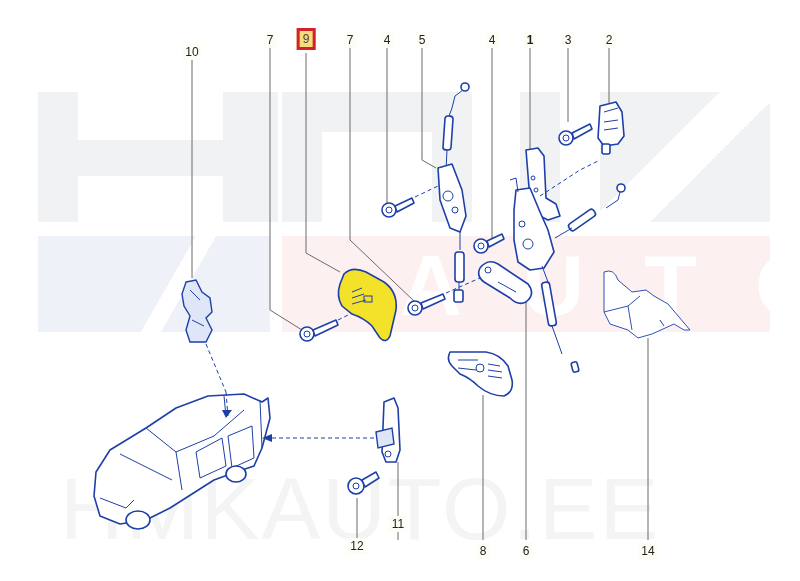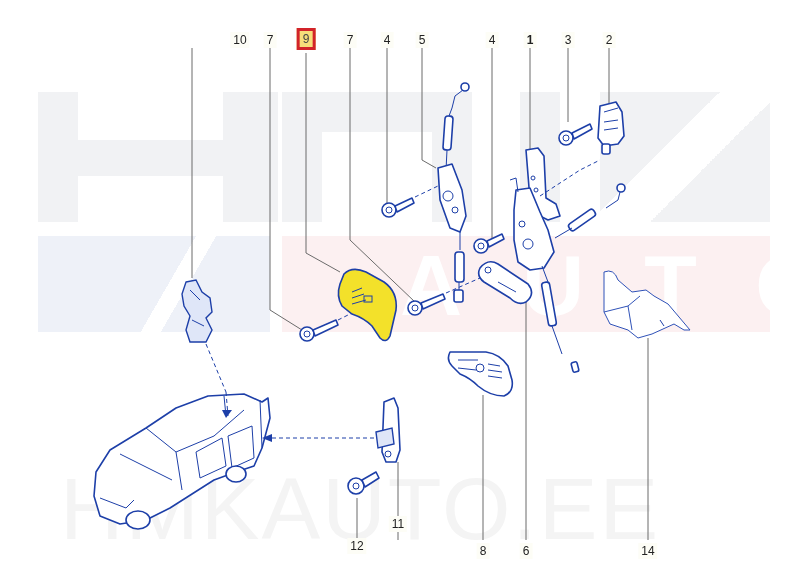--- a/index.html
+++ b/index.html
@@ -201,21 +201,21 @@
       <circle class="thin" cx="388" cy="454" r="3"></circle>
     </g>
 
     <g>
       <ellipse class="part" cx="356" cy="486" rx="8" ry="8"></ellipse>
       <circle class="thin" cx="356" cy="486" r="3"></circle>
       <path class="part" d="M362,480 L376,472 L379,478 L365,487 Z"></path>
     </g>
   </svg>
 
-  <div class="label" style="left:192px;top:32px;margin-left:48px;">10</div>
+  <div class="label" style="left:192px;top:44px;">10</div>
   <div class="label" style="left:270px;top:32px;">7</div>
   <div class="label selected" style="left:306px;top:28px;">9</div>
   <div class="label" style="left:350px;top:32px;">7</div>
   <div class="label" style="left:387px;top:32px;">4</div>
   <div class="label" style="left:422px;top:32px;">5</div>
   <div class="label" style="left:492px;top:32px;">4</div>
   <div class="label" style="left:530px;top:32px;font-weight:700;">1</div>
   <div class="label" style="left:568px;top:32px;">3</div>
   <div class="label" style="left:609px;top:32px;">2</div>
 

